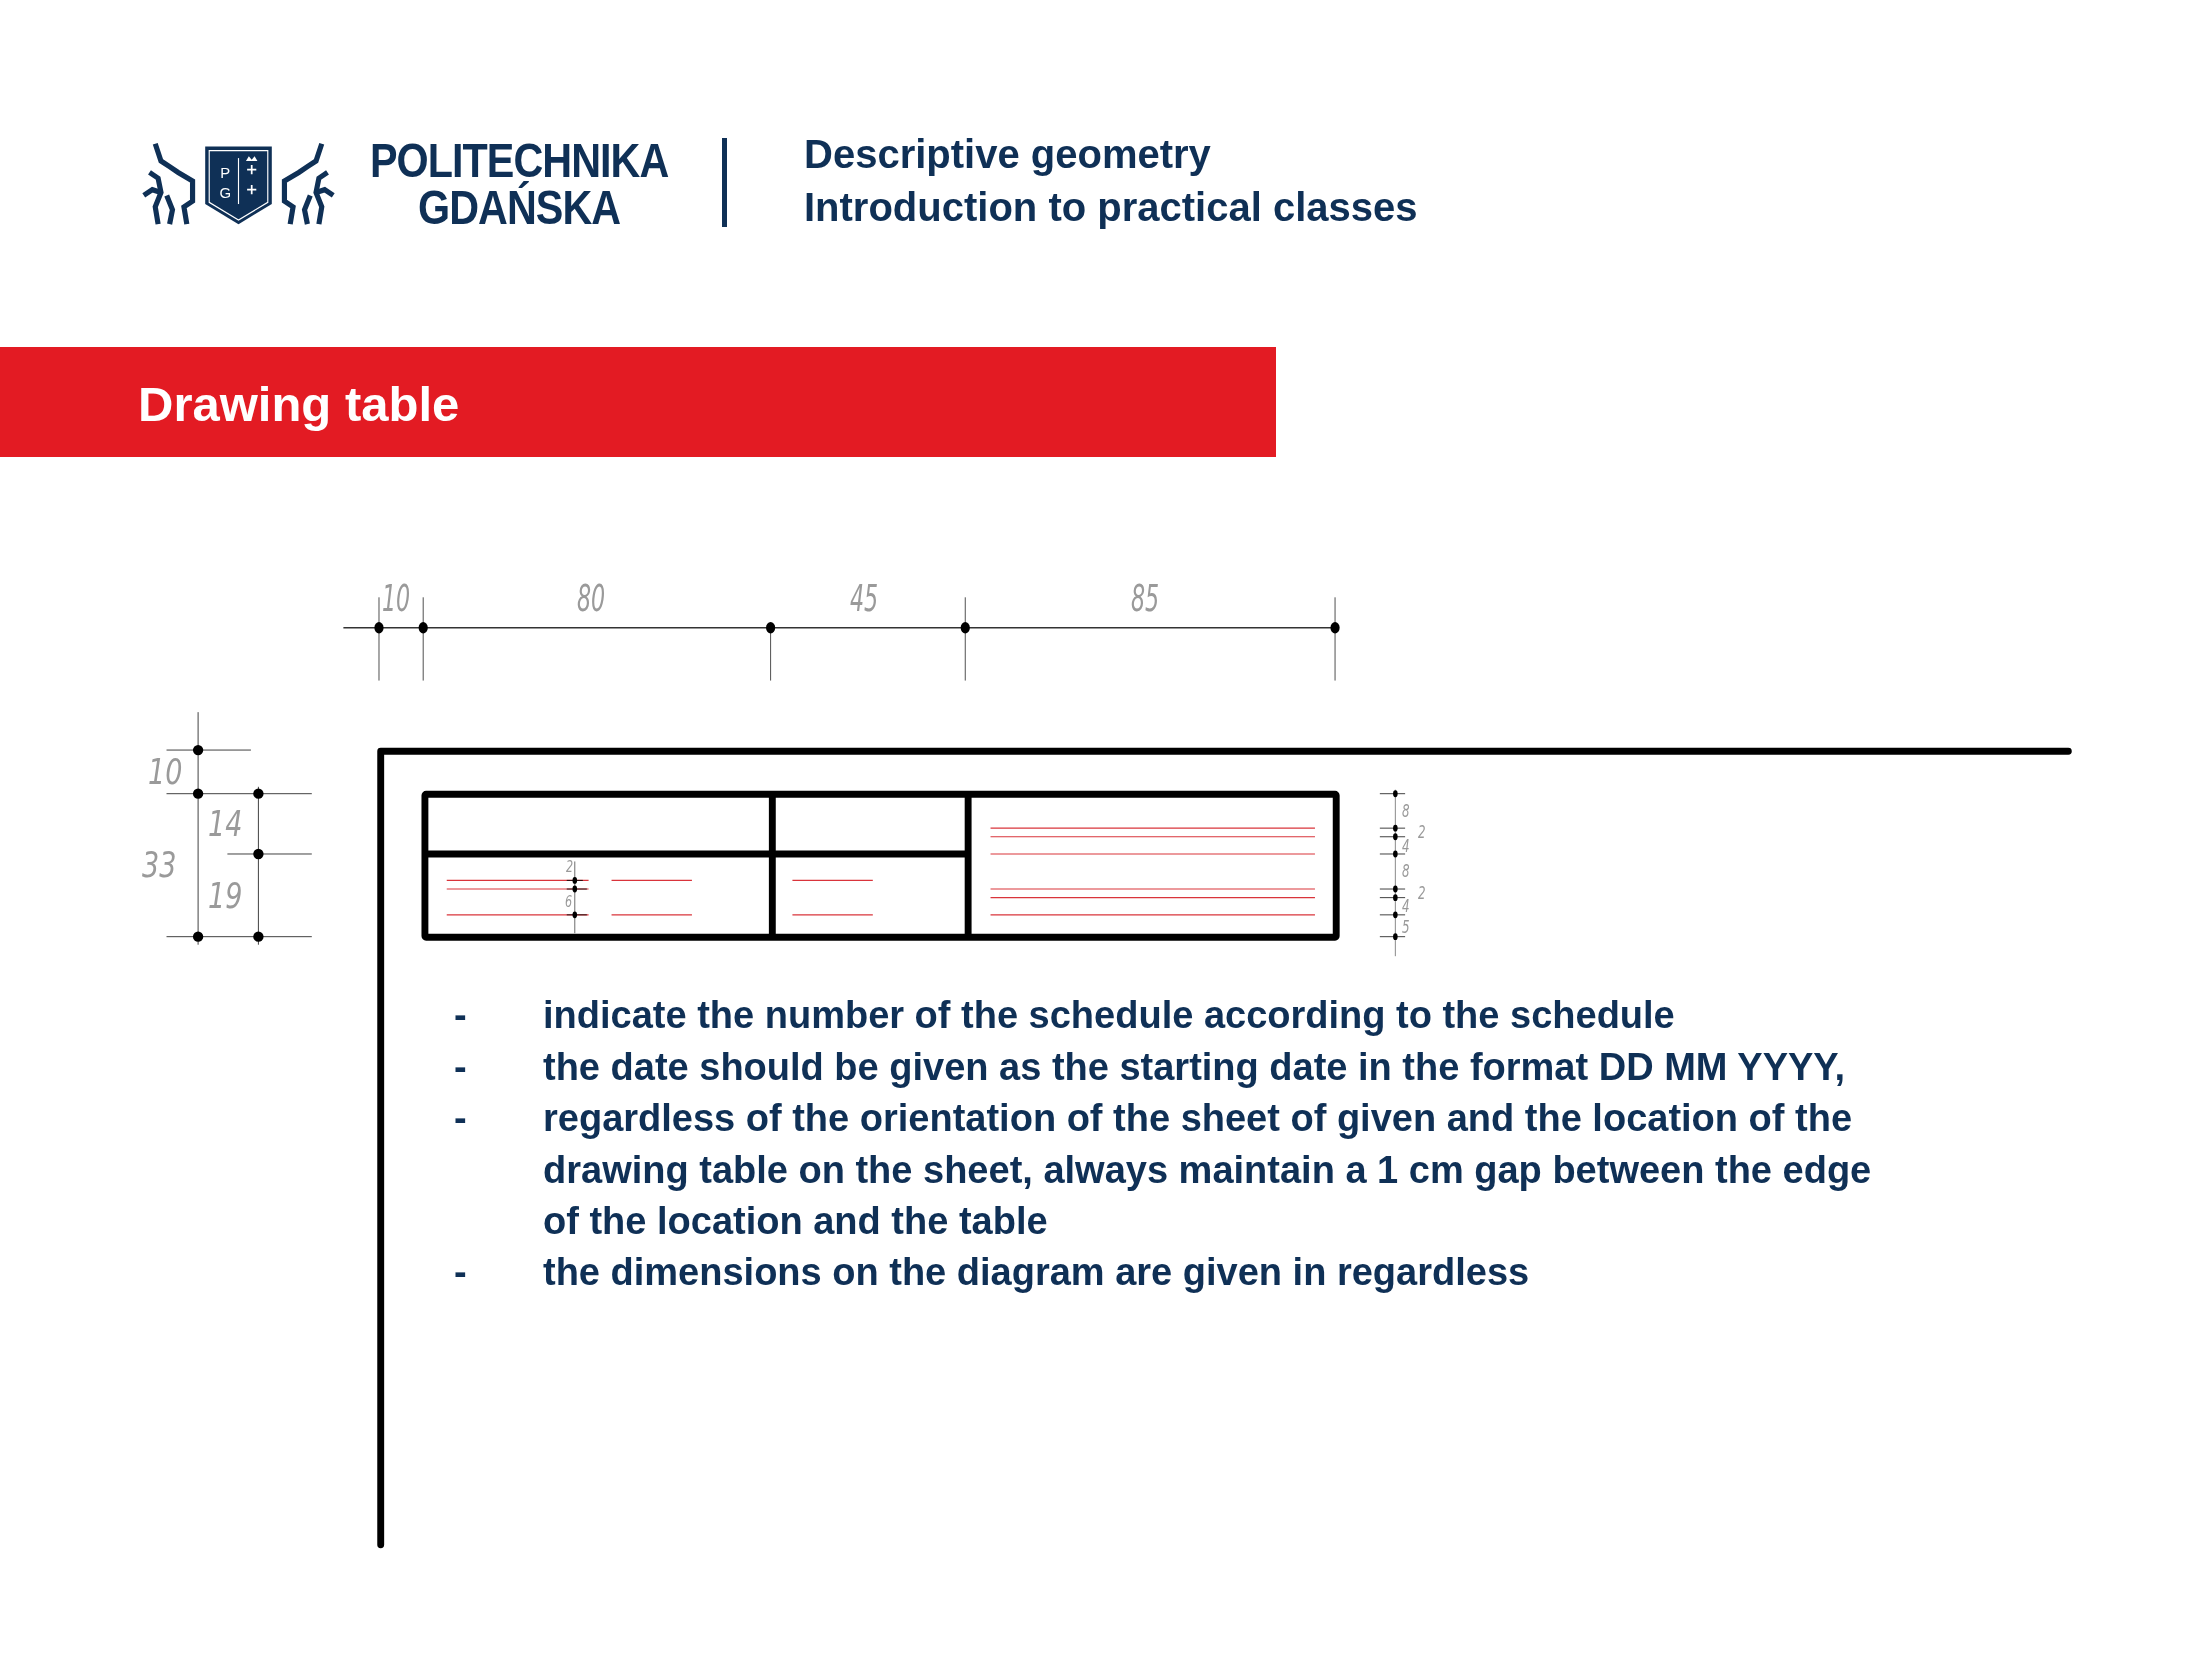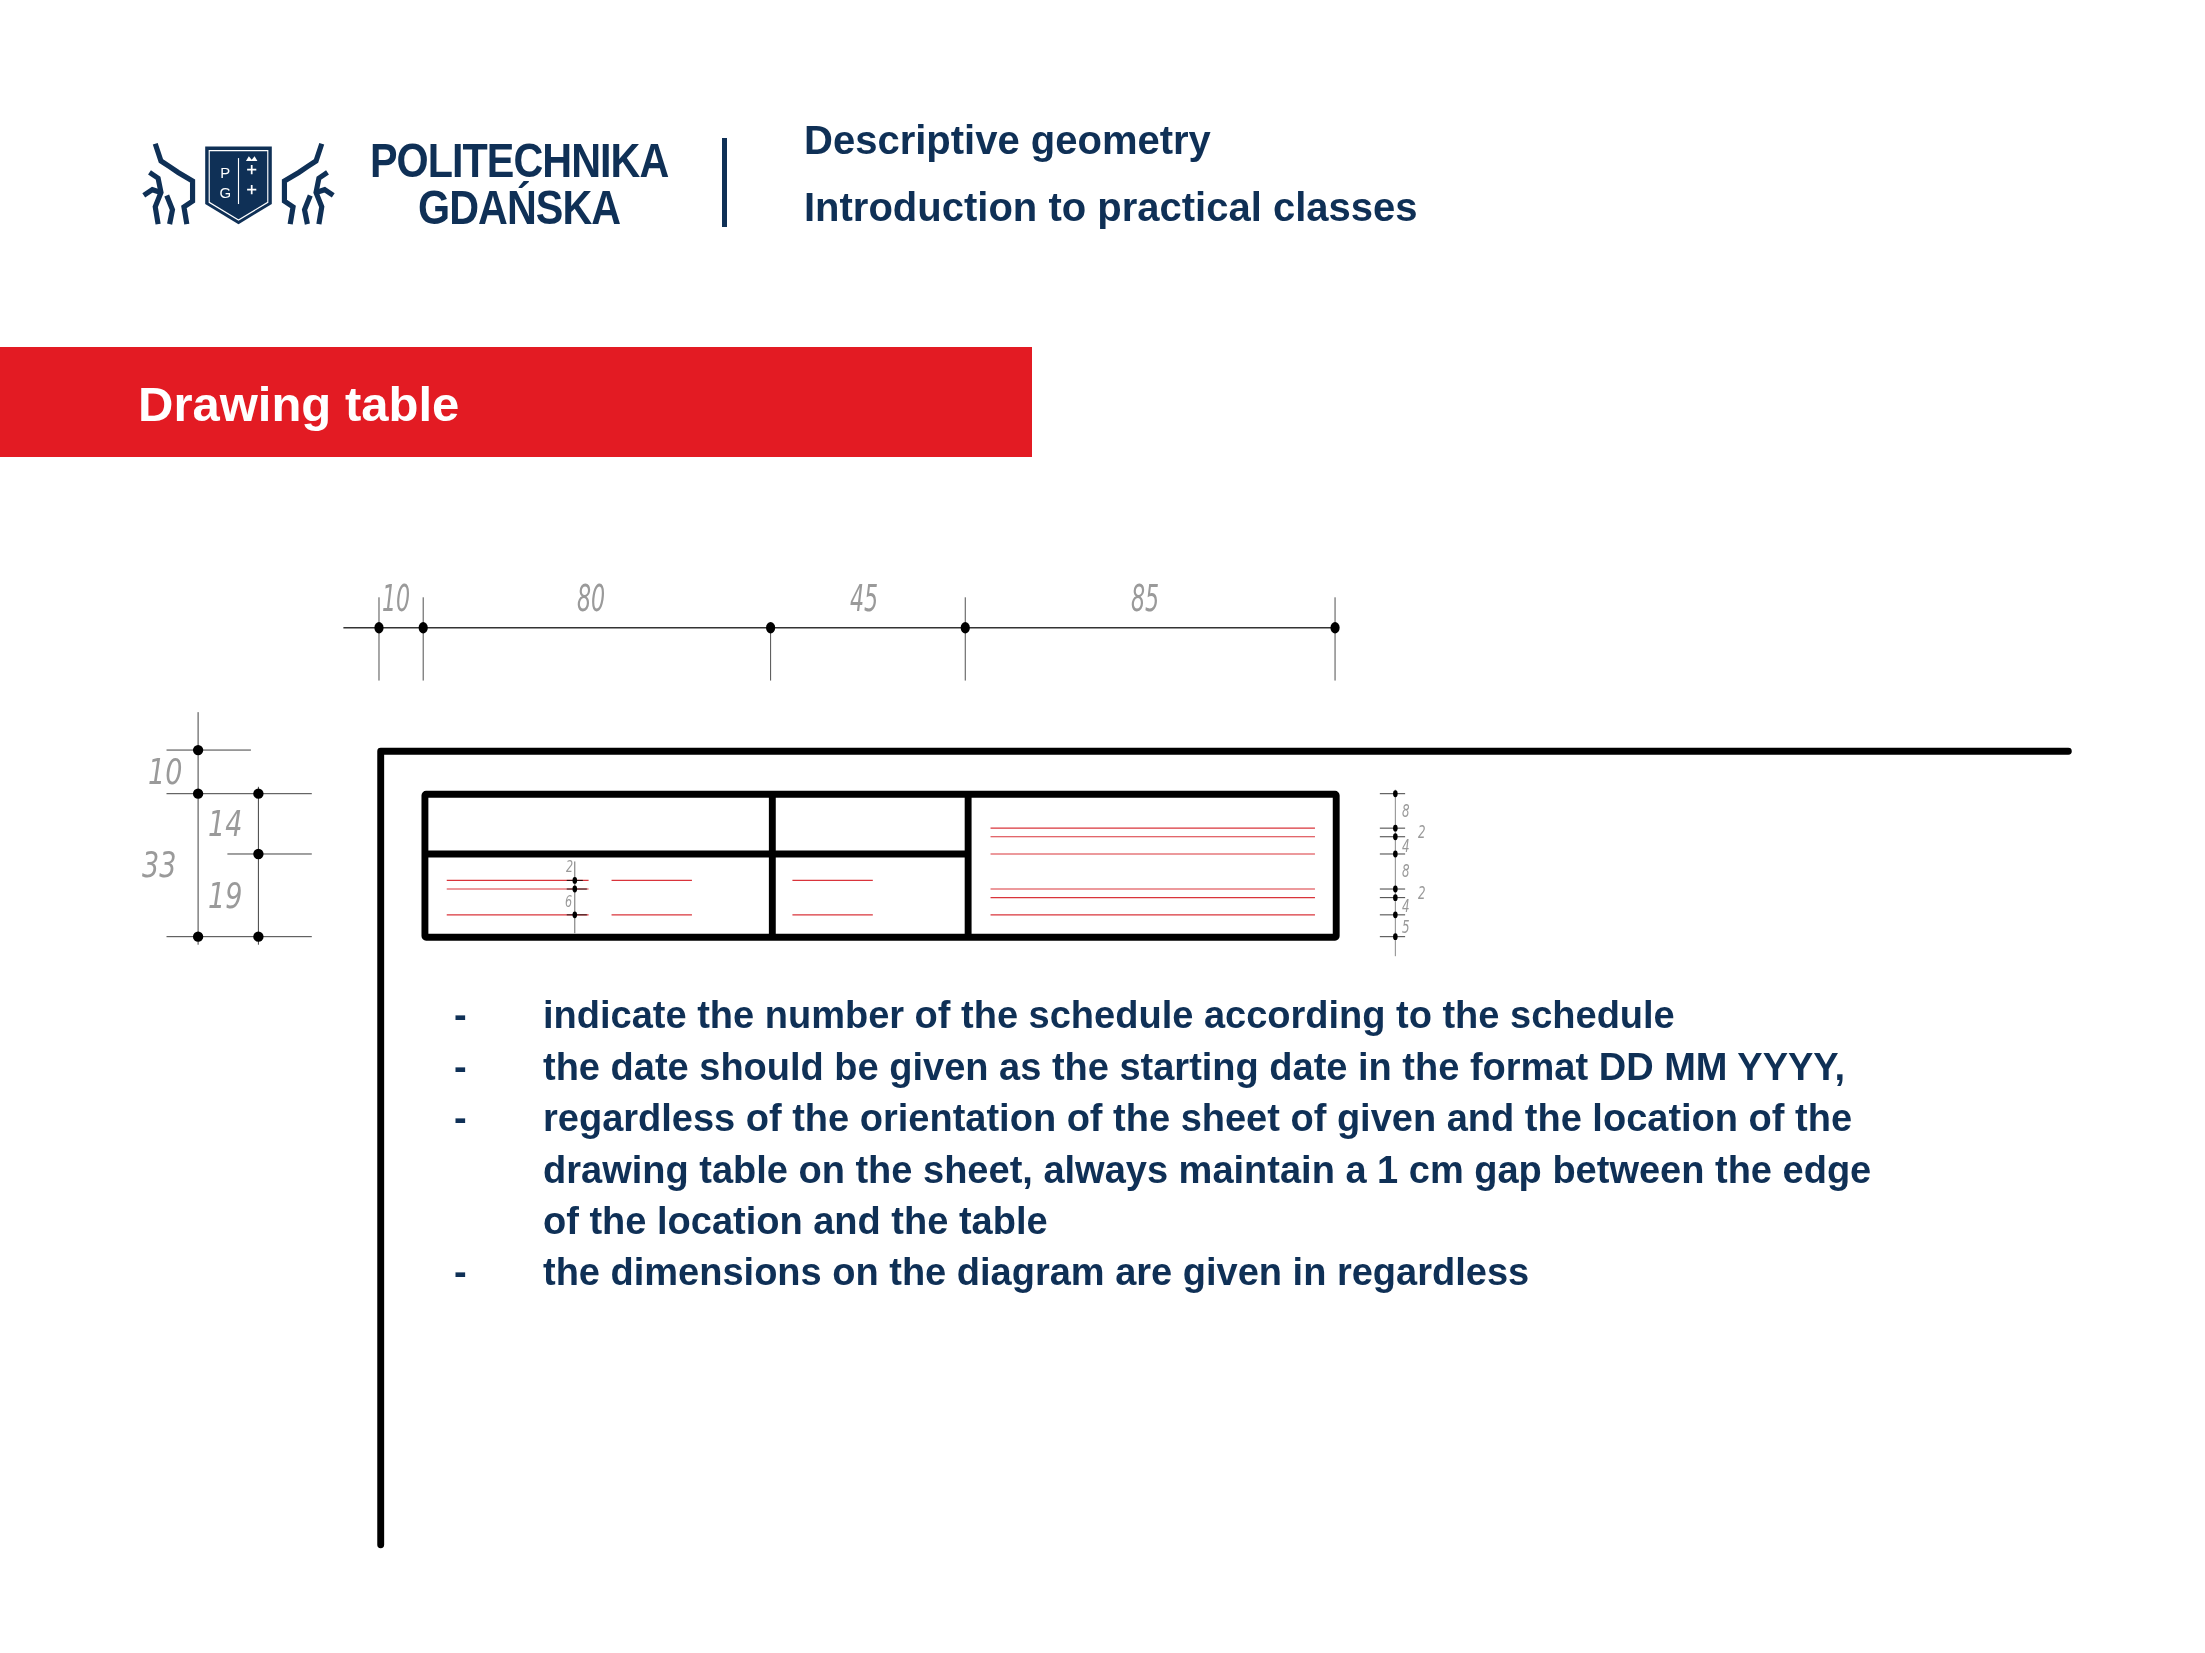--- a/index.html
+++ b/index.html
@@ -1,21 +1,21 @@
 <!DOCTYPE html>
 <html style="font-size:9.2px"><head>
 <meta charset="utf-8">
 <style>
   html,body{margin:0;padding:0;background:#fff;}
   body{width:2205px;height:1654px;position:relative;overflow:hidden;font-family:"Liberation Sans",sans-serif;}
   .abs{position:absolute;}
   .brand{position:absolute;left:370px;top:137px;font-family:"Liberation Sans",sans-serif;font-weight:700;color:#0f3056;font-size:48px;line-height:48px;letter-spacing:-1.1px;text-align:center;transform:scaleX(0.86);transform-origin:left top;}
   .brand div{white-space:nowrap;}
   .header-line{position:absolute;left:804px;font-weight:700;color:#0f3056;font-size:40px;white-space:nowrap;}
-  .banner{position:absolute;left:0;top:347px;width:1032px;height:110px;background:#e31b23;}
+  .banner{position:absolute;left:0;top:347px;width:1276px;height:110px;background:#e31b23;}
   .banner-title{position:absolute;left:138px;top:29px;color:#fff;font-weight:700;font-size:49px;white-space:nowrap;}
   .dimtext{position:absolute;font-family:"DejaVu Sans",sans-serif;font-style:italic;color:#9a9a9a;font-weight:200;white-space:nowrap;}
   .bullet{position:absolute;left:454px;font-weight:700;color:#0f3056;font-size:38px;line-height:52px;white-space:nowrap;}
   .bullet .dash{position:absolute;left:0;top:0;}
   .bullet .txt{position:absolute;left:89px;top:0;}
   svg{position:absolute;left:0;top:0;}
 </style>
 </head>
 <body>
 
@@ -43,21 +43,21 @@
   </svg>
 </div>
 
 <div class="brand">
   <div>POLITECHNIKA</div>
   <div style="margin-top:-1.1px;">GDAŃSKA</div>
 </div>
 
 <div class="abs" style="left:722px;top:138px;width:4.6px;height:89px;background:#0f3056;"></div>
 
-<div class="header-line" style="top:118px;">Descriptive geometry</div>
+<div class="header-line" style="top:132px;">Descriptive geometry</div>
 <div class="header-line" style="top:185px;">Introduction to practical classes</div>
 
 <div class="banner">
   <div class="banner-title">Drawing table</div>
 </div>
 
 <svg width="2205" height="1654" viewBox="0 0 3840 2880">
 
   <g stroke="#333" stroke-width="2.5">
     <line x1="598" y1="1093" x2="2330" y2="1093"></line>

